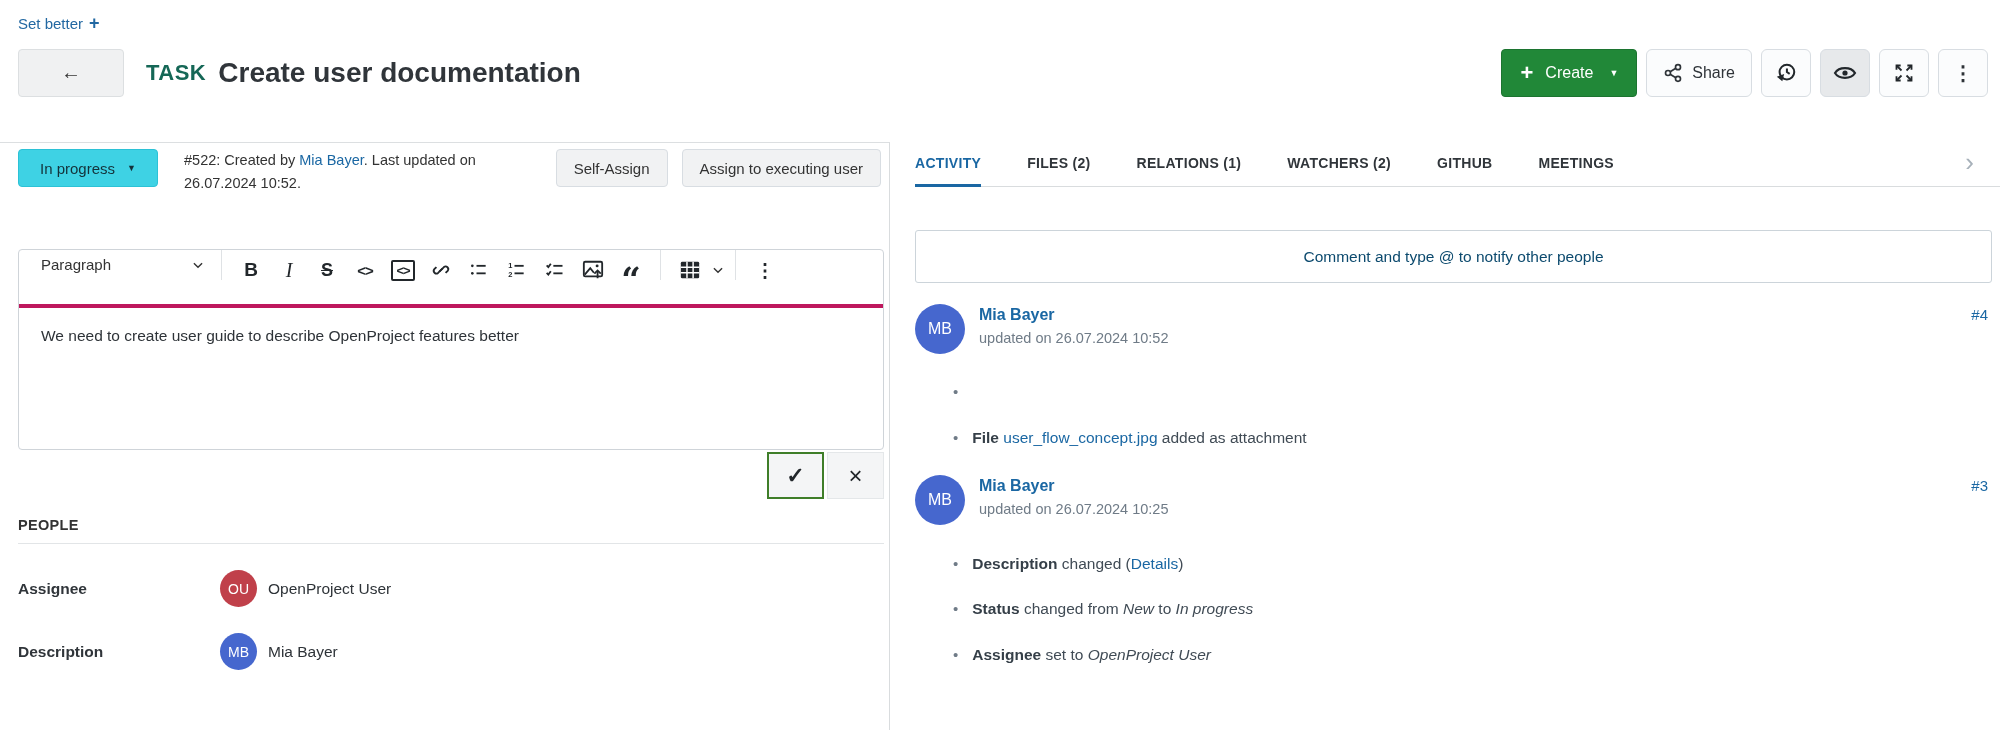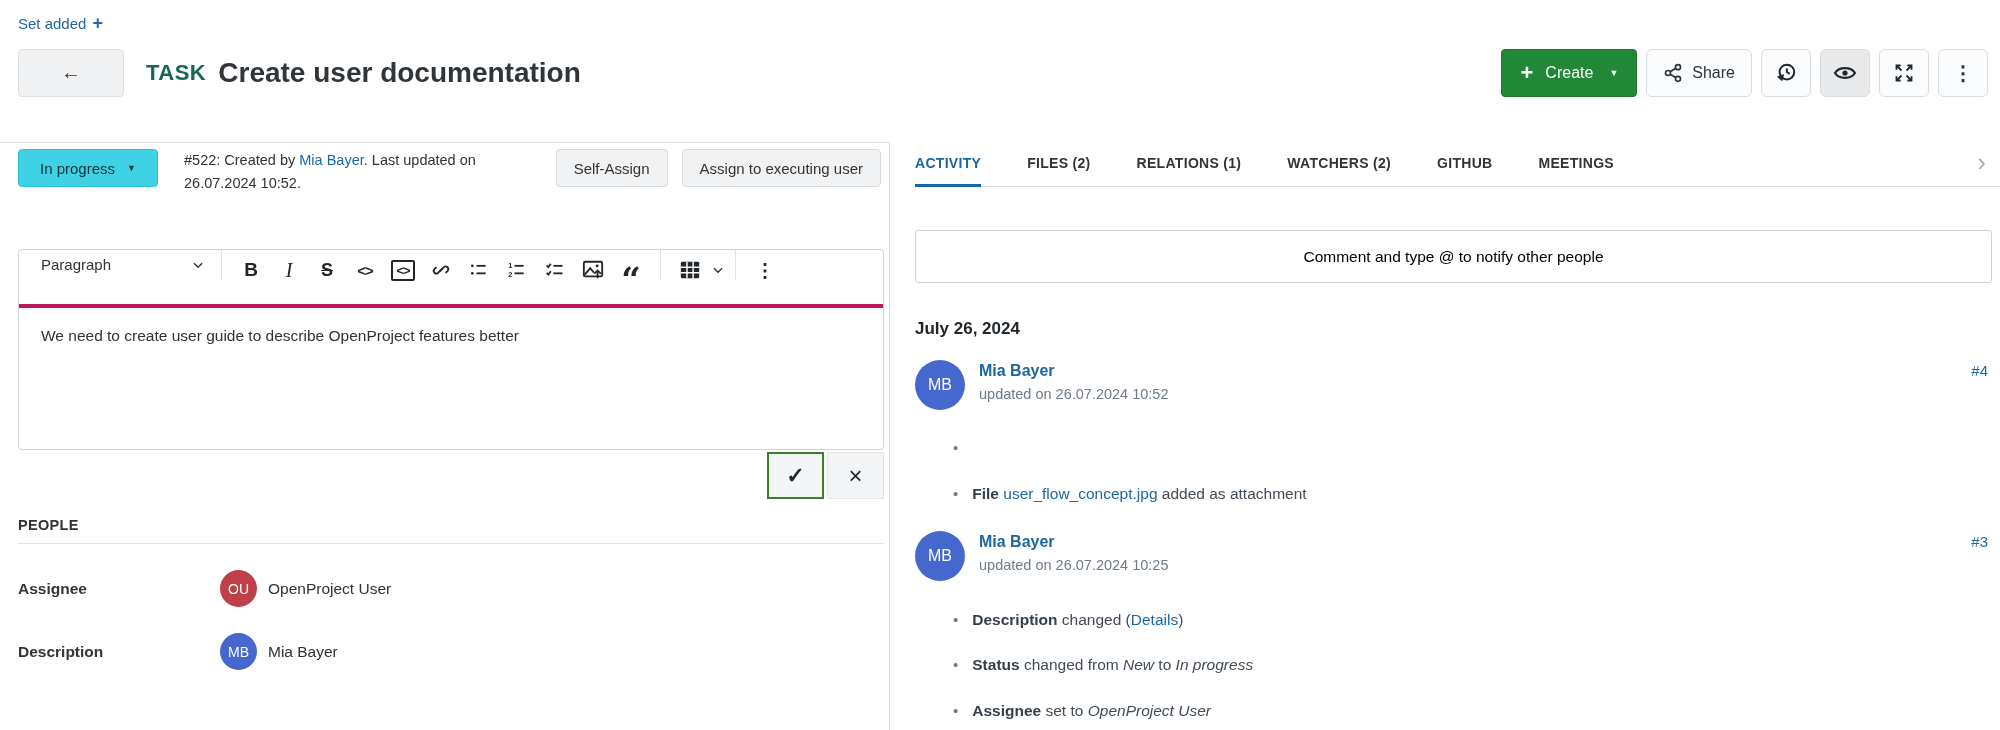--- a/index.html
+++ b/index.html
@@ -67,28 +67,28 @@
 
   .people-section { margin-top:18px; width:866px; }
   .people-heading { font-size:14.5px; font-weight:bold; color:#333; letter-spacing:.3px; }
   .people-divider { border:none; border-top:1px solid #e2e5e7; margin-top:10px; }
   .people-row { display:flex; align-items:center; margin-top:26px; }
   .people-label { width:202px; font-size:15.5px; font-weight:bold; color:#30353a; }
   .avatar-sm { width:37px; height:37px; border-radius:50%; color:#fff; font-size:14px; display:flex; align-items:center; justify-content:center; flex:none; }
   .people-name { margin-left:11px; font-size:15.5px; color:#2e3338; }
 
   
-  .tabs-row { height:45px; display:flex; align-items:center; border-bottom:1px solid #d9dcde; padding-right:14px; }
+  .tabs-row { height:45px; display:flex; align-items:center; border-bottom:1px solid #d9dcde; padding-right:26px; }
   .tab { font-size:14px; font-weight:bold; letter-spacing:.3px; color:#30353a; margin-right:46px; cursor:pointer;
          height:45px; display:flex; align-items:center; border-bottom:3px solid transparent; }
   .tab.active { color:#1a67a3; border-bottom-color:#1a67a3; }
   .tab-overflow { margin-left:auto; color:#a7b1ba; font-size:26px; cursor:pointer; line-height:1; padding-bottom:4px; }
 
   .comment-box { margin-top:43px; margin-right:8px; height:53px; border:1px solid #ccd4da; border-radius:3px;
-                 display:flex; align-items:center; justify-content:center; font-size:15.5px; color:#000000; cursor:text; background:#fff; }
+                 display:flex; align-items:center; justify-content:center; font-size:15.5px; color:#0c4a6e; cursor:text; background:#fff; }
 
   .date-heading { margin-top:36px; font-size:17px; font-weight:bold; color:#22272b; }
 
   .activity-entry { margin-top:21px; display:flex; }
   .avatar-lg { width:50px; height:50px; border-radius:50%; color:#fff; font-size:16px; display:flex; align-items:center; justify-content:center; flex:none; }
   .entry-head { margin-left:14px; padding-top:2px; }
   .entry-name { font-size:16px; font-weight:bold; color:#1a67a3; cursor:pointer; }
   .entry-updated { margin-top:6px; font-size:14.5px; color:#6f7b87; }
   .entry-ref { margin-left:auto; margin-right:12px; font-size:15px; color:#1a67a3; cursor:pointer; padding-top:2px; }
   .entry-items { margin-top:23px; padding-left:38px; list-style:none; }
@@ -102,21 +102,21 @@
 
   svg.ic { display:block; }
 </style>
 </head>
 <body>
 
 <div class="app">
 
   <div class="page-header">
     <a class="set-parent">
-      <span>Set added</span>
+      <span>Set better</span>
       <span class="plus">+</span>
     </a>
     <div class="header-row">
       <div class="back-btn">
         <span>←</span>
       </div>
       <span class="wp-type">TASK</span>
       <span class="wp-title">Create user documentation</span>
 
       <div class="header-actions">
@@ -292,21 +292,20 @@
         <div class="tab">FILES (2)</div>
         <div class="tab">RELATIONS (1)</div>
         <div class="tab">WATCHERS (2)</div>
         <div class="tab">GITHUB</div>
         <div class="tab">MEETINGS</div>
         <div class="tab-overflow">›</div>
       </div>
 
       <div class="comment-box">Comment and type @ to notify other people</div>
 
-      <div class="date-heading">July 26, 2024</div>
 
       <div class="activity-entry">
         <div class="avatar-lg" style="background-color: rgb(70, 103, 206);">MB</div>
         <div class="entry-head">
           <div class="entry-name">Mia Bayer</div>
           <div class="entry-updated">updated on 26.07.2024 10:52</div>
         </div>
         <div class="entry-ref">#4</div>
       </div>
       <ul class="entry-items">

